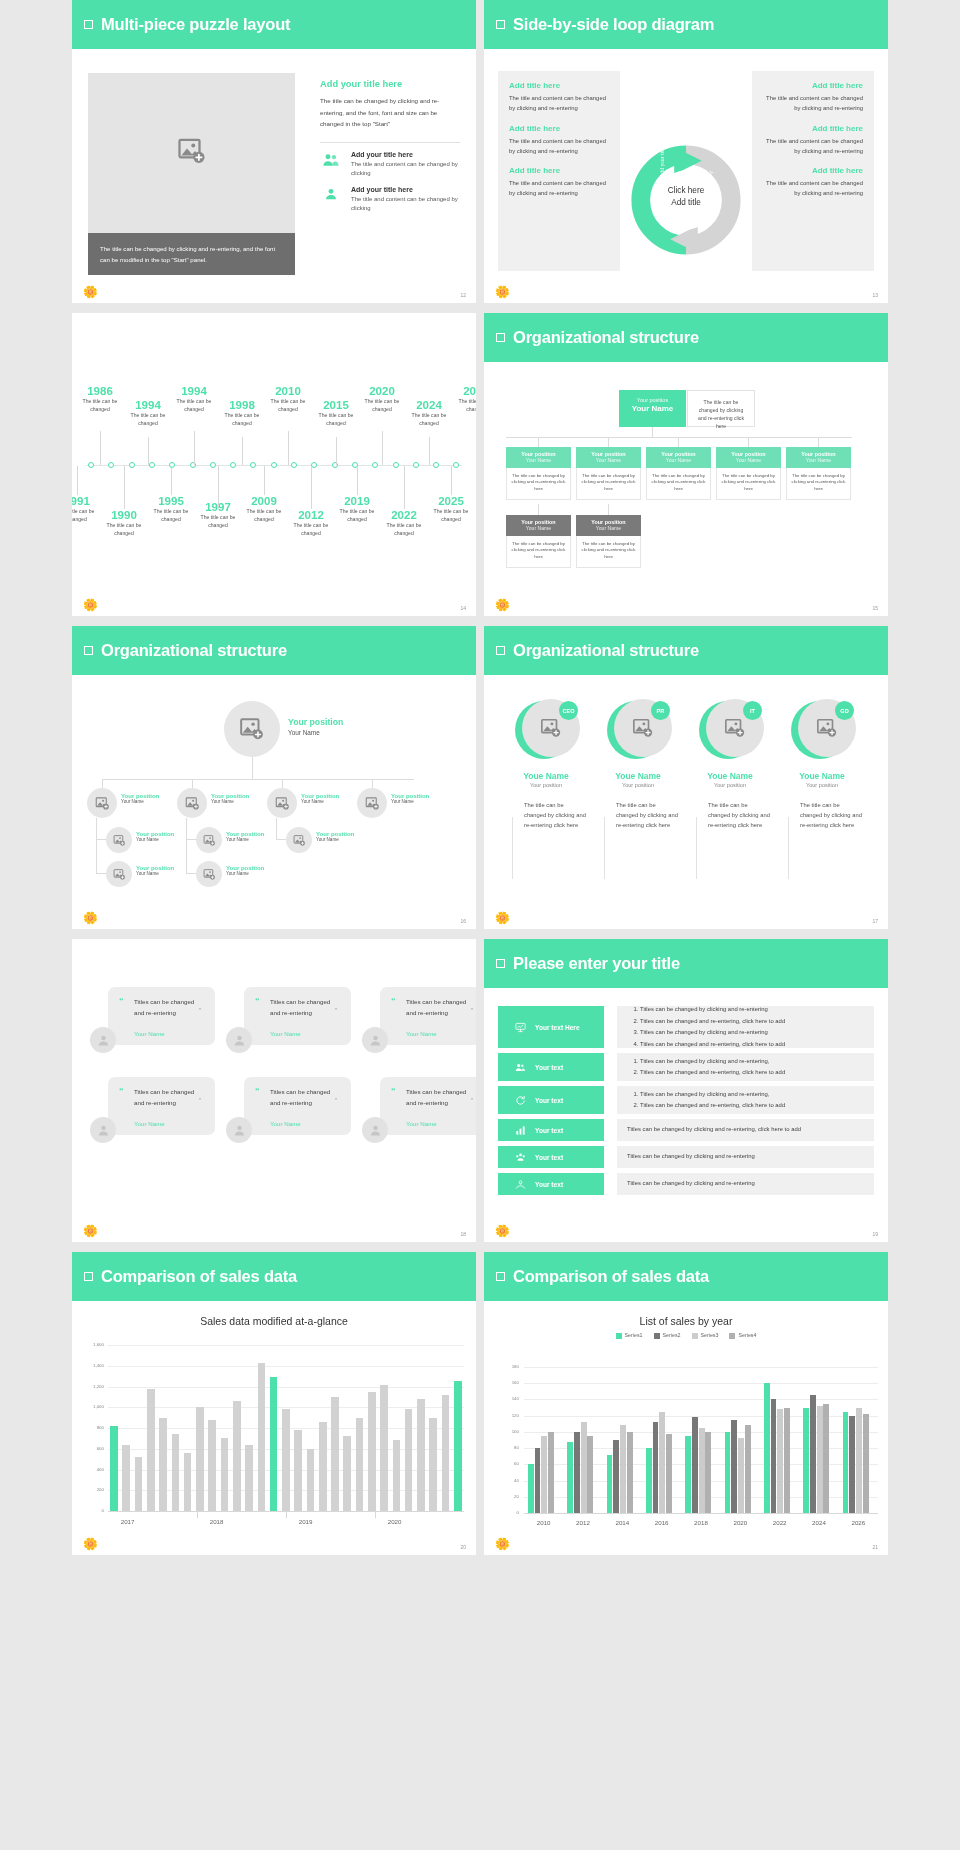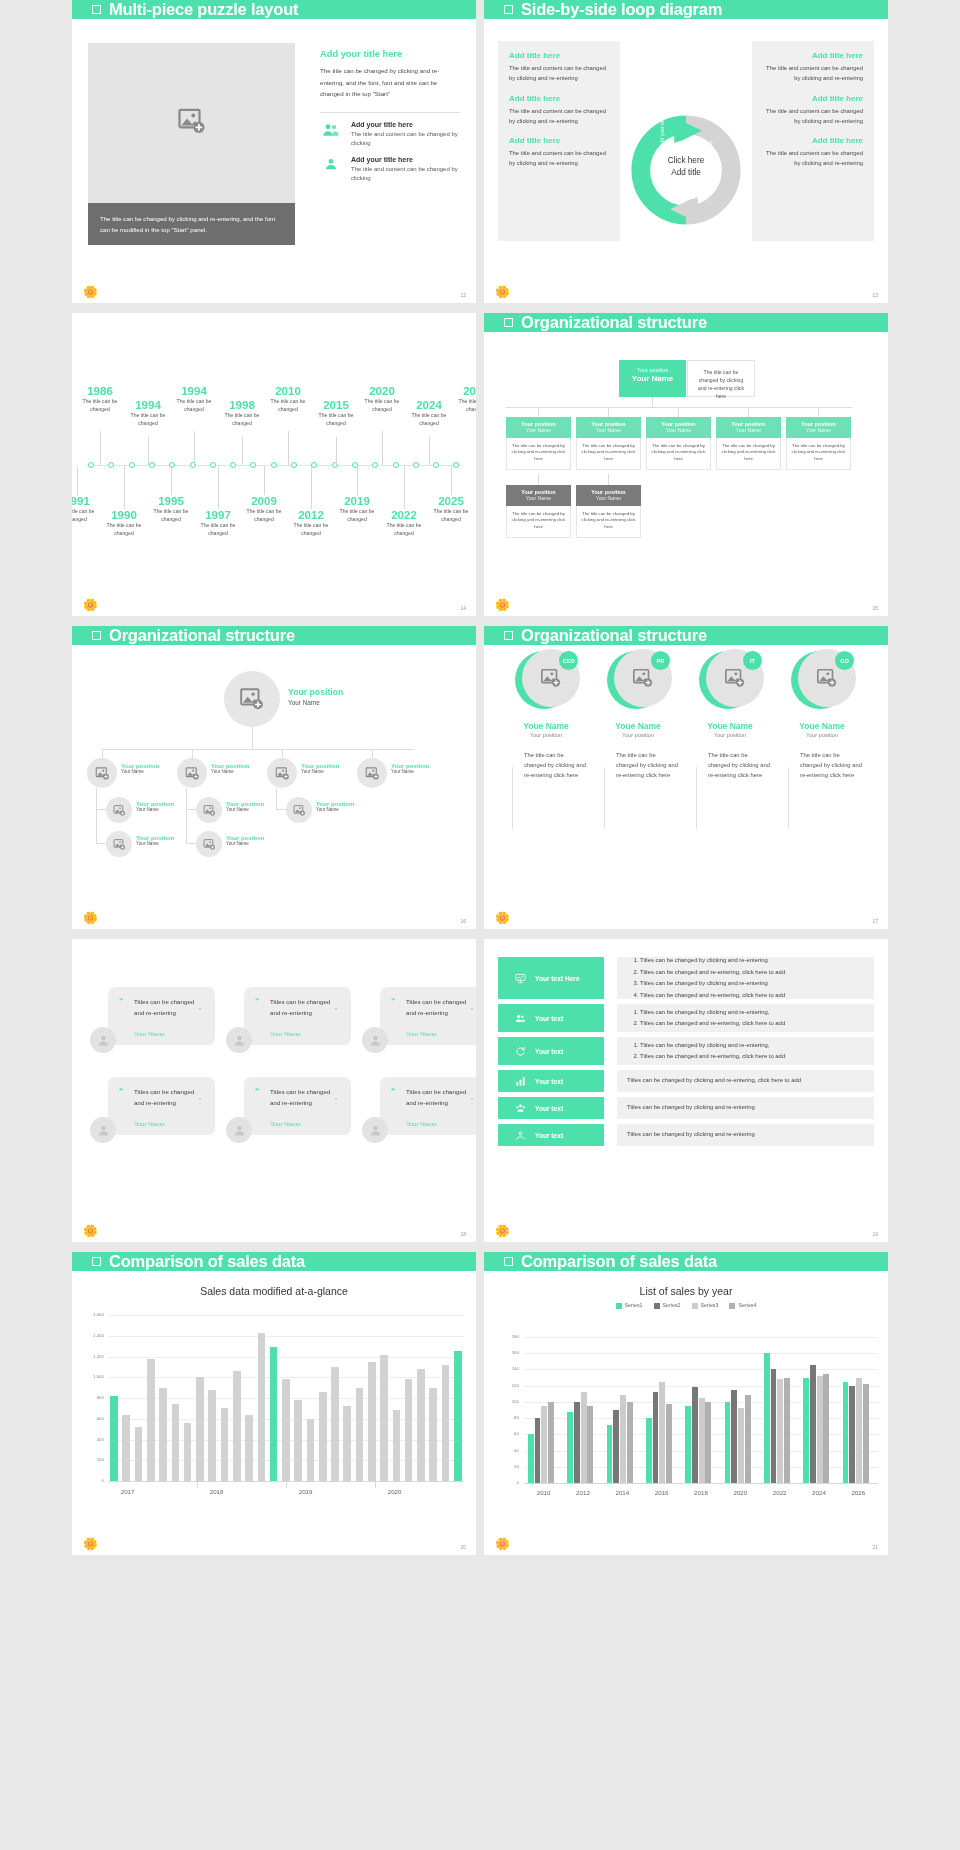--- a/index.html
+++ b/index.html
@@ -18,25 +18,25 @@
     justify-content: center;
   }
   .slide {
     width: 404px;
     height: 303px;
     background: #ffffff;
     position: relative;
     overflow: hidden;
   }
   .hdr {
-    height: 19px;
+    height: 49px;
     background: #4ee0ab;
     display:flex;
     align-items:center;
-    padding-left: 20px;
+    padding-left: 12px;
     gap: 8px;
   }
   .hdr .sq {
     width: 9px; height: 9px;
     border: 1.6px solid #fff;
     display:inline-block;
     flex: 0 0 auto;
   }
   .hdr .t {
     color:#fff;
@@ -121,21 +121,21 @@
   .o-cell .bd { border:1px solid #e6e6e6; border-top:none; font-size:4.3px; color:#555; line-height:6.4px; text-align:center; padding:5px 4px; min-height:32px;}
   .oline { position:absolute; background:#dcdcdc; }
 
   
   .av { border-radius:50%; background:#e6e6e6; position:absolute; display:flex; align-items:center; justify-content:center;}
   .pos { color:#4ee0ab; font-weight:bold; }
   .nme { color:#555; }
   .tline { position:absolute; background:#dcdcdc; }
 
   
-  .c6 { position:absolute; width:80px; top:4px; }
+  .c6 { position:absolute; width:80px; top:24px; }
   .c6 .circwrap { position:relative; width:62px; height:62px; margin:0 auto;}
   .c6 .back { position:absolute; left:0; top:2px; width:58px; height:58px; border-radius:50%; background:#4ee0ab;}
   .c6 .front { position:absolute; left:7px; top:0px; width:58px; height:58px; border-radius:50%; background:#e3e3e3; display:flex; align-items:center; justify-content:center;}
   .c6 .badge { position:absolute; right:-1px; top:2px; width:19px; height:19px; border-radius:50%; background:#4ee0ab; color:#fff; font-size:5.6px; display:flex; align-items:center;justify-content:center; font-weight:bold;}
   .c6 .nm { text-align:center; color:#4ee0ab; font-size:8.5px; font-weight:bold; margin-top:10px;}
   .c6 .ps { text-align:center; color:#888; font-size:5.6px; margin-top:1px;}
   .c6 .dv { width:1px; height:62px; background:#e2e2e2; position:absolute; left:6px; top:118px;}
   .c6 .tx { font-size:5.8px; color:#555; line-height:10px; margin-top:12px; padding-left:18px;}
 
   
@@ -340,21 +340,21 @@
         <div class="tl-item" style="left:29px;top:196px">
       <div class="tl-year">1990</div>
       <div class="tl-lbl">The title can be changed</div>
         </div>
         <div class="tl-stem" style="left:52px;top:153px;height:43px"></div>
         <div class="tl-item" style="left:76px;top:182px">
       <div class="tl-year">1995</div>
       <div class="tl-lbl">The title can be changed</div>
         </div>
         <div class="tl-stem" style="left:99px;top:153px;height:29px"></div>
-        <div class="tl-item" style="left:123px;top:196px">
+        <div class="tl-item" style="left:123px;top:188px">
       <div class="tl-year">1997</div>
       <div class="tl-lbl">The title can be changed</div>
         </div>
         <div class="tl-stem" style="left:146px;top:153px;height:43px"></div>
         <div class="tl-item" style="left:169px;top:182px">
       <div class="tl-year">2009</div>
       <div class="tl-lbl">The title can be changed</div>
         </div>
         <div class="tl-stem" style="left:192px;top:153px;height:29px"></div>
         <div class="tl-item" style="left:216px;top:196px">
@@ -768,20 +768,24 @@
           <svg width="15" height="15" viewBox="0 0 24 24">
     <circle cx="12" cy="8" r="3.6" fill="#c6c6c6"></circle>
     <path d="M4.5 20c0-4.2 3.4-6.6 7.5-6.6s7.5 2.4 7.5 6.6z" fill="#c6c6c6"></path>
           </svg>
         </div>
       </div>
     <span class="logo">🌼</span>
       <span class="pgnum">18</span>
   </div>
     <div class="slide">
+    <div class="hdr">
+      <span class="sq"></span>
+      <span class="t">Please enter your title</span>
+    </div>
     <div class="body">
         <div class="l8-btn" style="top:18px;height:42px;width:106px">
         <span style="display:flex">
             <svg width="11" height="11" viewBox="0 0 24 24">
         <rect x="2" y="3" width="20" height="13" rx="1.4" fill="none" stroke="#fff" stroke-width="1.7"></rect>
         <path d="M12 16v4M8 21h8" stroke="#fff" stroke-width="1.7" stroke-linecap="round"></path>
         <path d="M6 12l3-3 3 2.5 5-4.5" stroke="#fff" stroke-width="1.7" fill="none" stroke-linecap="round"></path>
             </svg>
           </span>
         <span>Your text Here</span>

